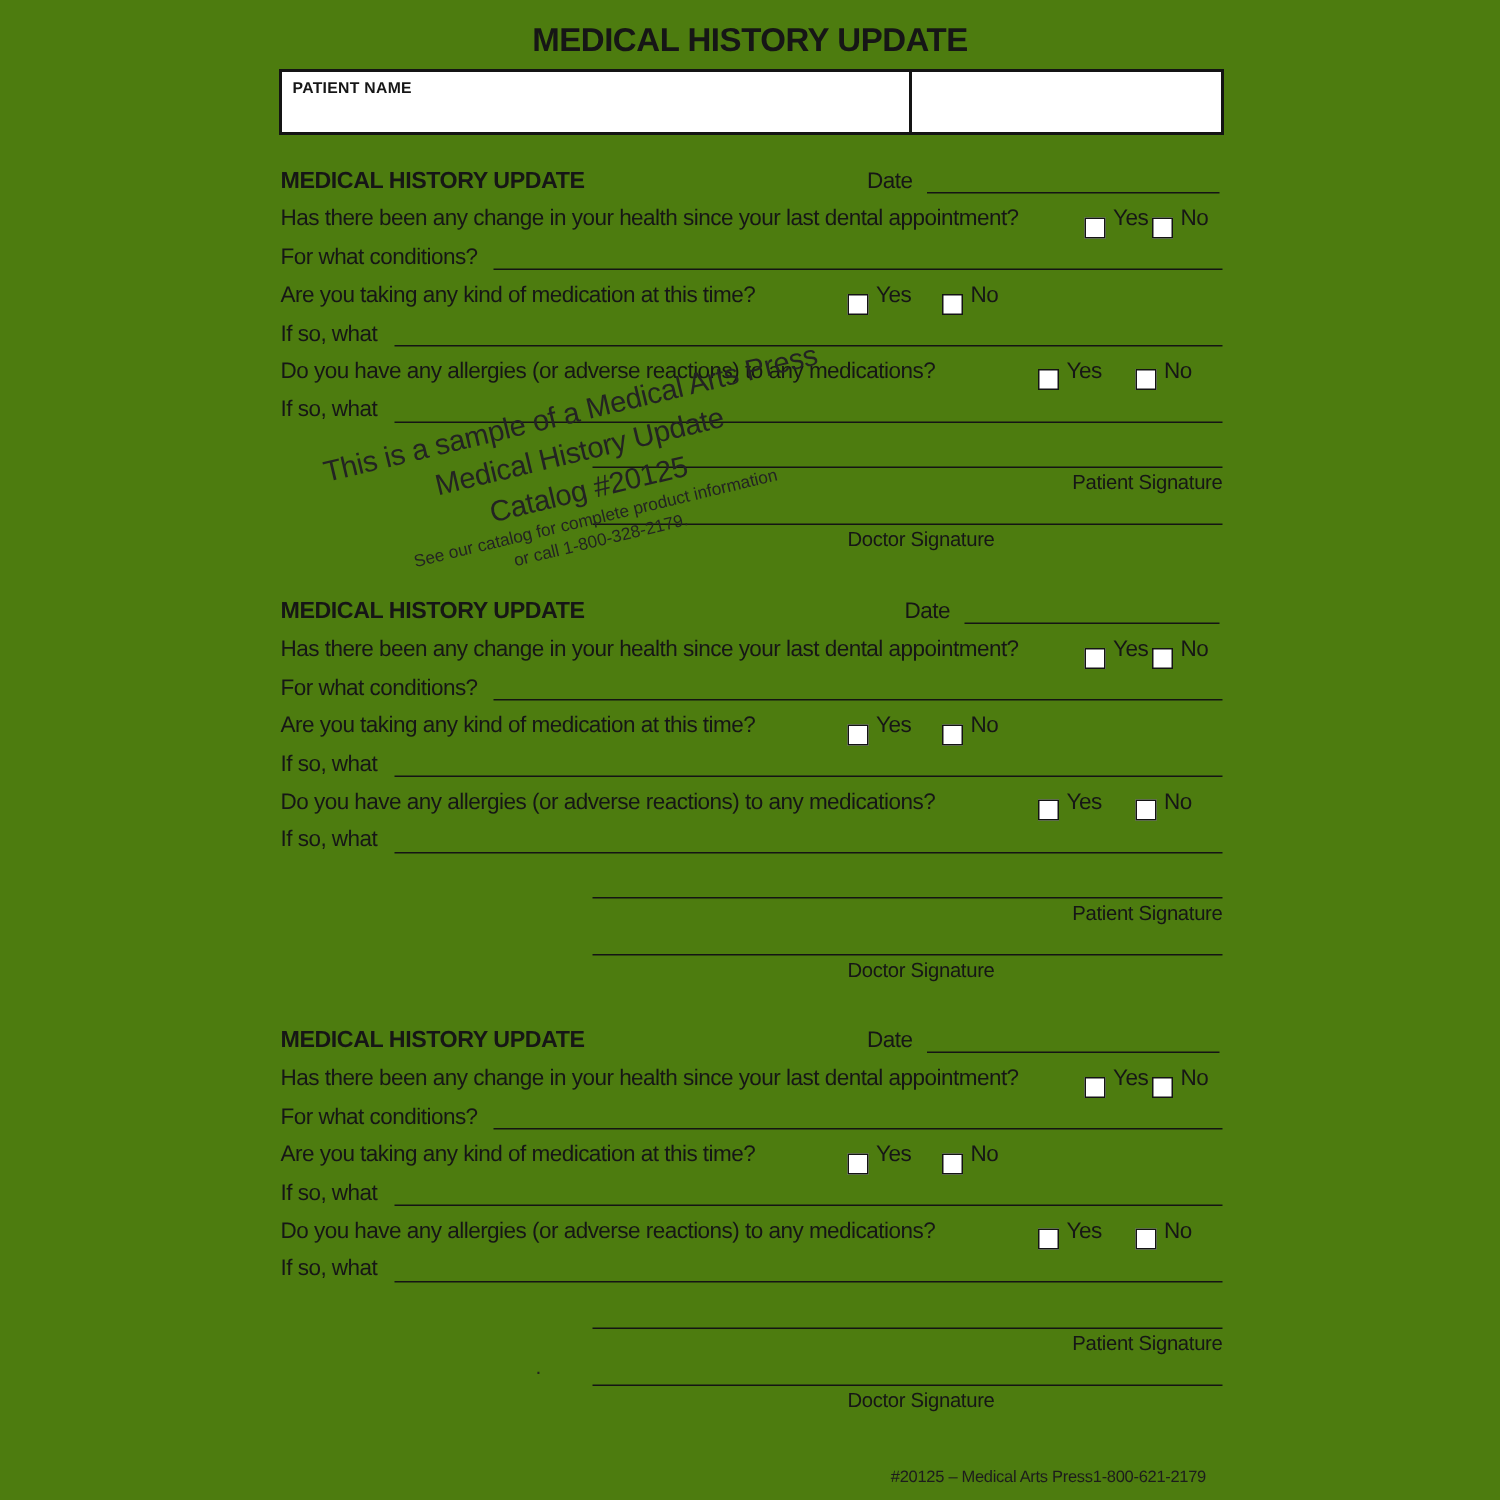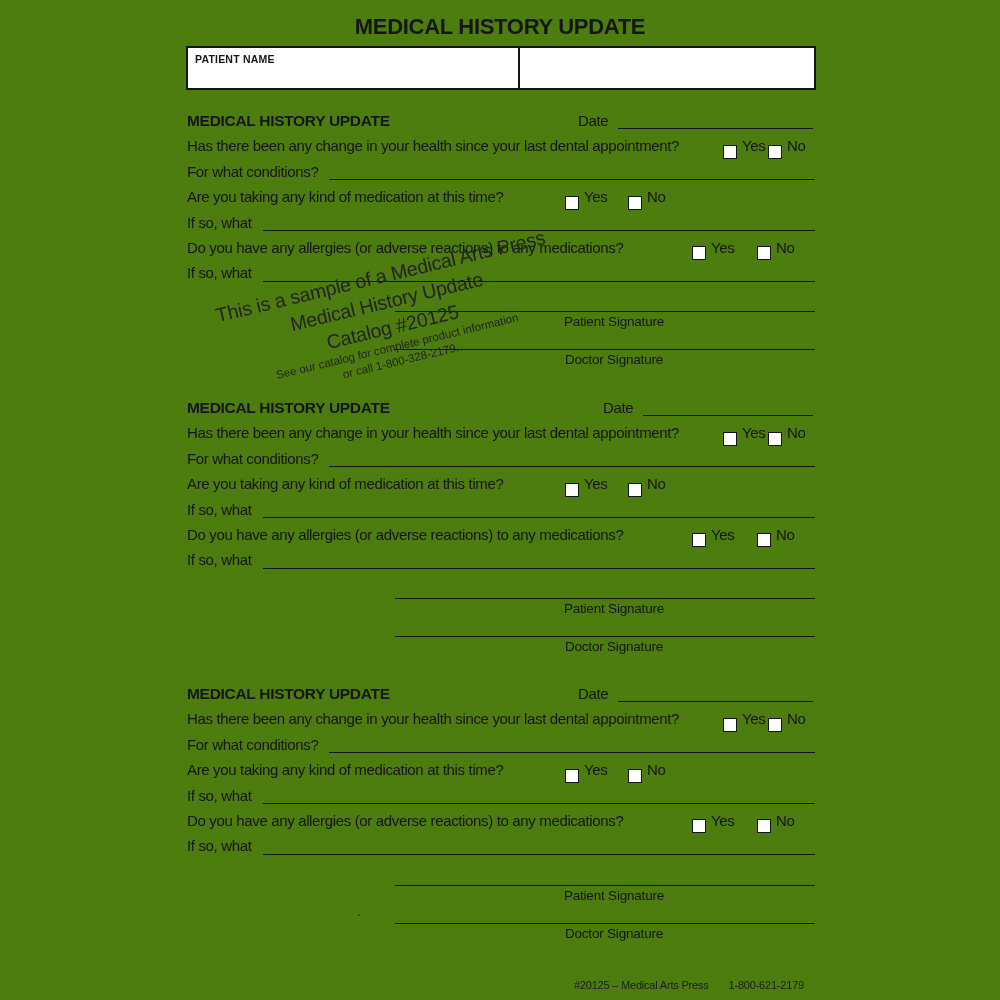--- a/index.html
+++ b/index.html
@@ -15,54 +15,54 @@
   .page-title{
     position:absolute;left:0;top:14px;width:1000px;
     text-align:center;font-size:22px;font-weight:bold;letter-spacing:-0.3px;
   }
   
   .patient-box{
     position:absolute;left:186px;top:46px;width:626px;height:40px;
     border:2px solid #141414;display:flex;background:#fff;
   }
   .pb-cell{font-size:10.5px;font-weight:bold;letter-spacing:0.2px;padding:5px 0 0 7px;box-sizing:border-box;}
-  .pb-name{width:332px;border-right:2px solid #141414;}
+  .pb-name{width:420px;border-right:2px solid #141414;}
   .pb-tel{flex:1;}
   
   .section{position:absolute;left:187px;width:628px;font-size:15px;letter-spacing:-0.35px;}
   .s1{top:108px;} .s2{top:395px;} .s3{top:681px;}
   .row{position:relative;height:25.4px;line-height:25.4px;white-space:nowrap;display:flex;}
   .sec-title{font-weight:bold;font-size:15.5px;letter-spacing:-0.3px;}
   .date-group{position:absolute;left:391px;right:2px;top:0;display:flex;height:25.4px;line-height:25.4px;}
   .s2 .date-group{left:416px;}
   .date-label{margin-right:10px;}
   .fill{flex:1;border-bottom:1.7px solid #141414;margin-bottom:4px;align-self:flex-end;}
   .lbl{margin-right:11px;}
   .cb-group{position:absolute;top:0;height:25.4px;display:flex;align-items:flex-end;gap:5px;}
   .cb{width:12px;height:12px;border:1.7px solid #141414;background:#fff;flex:none;}
   .cb-q1-yes{left:536px;} .cb-q1-no{left:581px;}
   .cb-q2-yes{left:378px;} .cb-q2-no{left:441px;}
   .cb-q3-yes{left:505px;} .cb-q3-no{left:570px;}
   
   .sig{position:absolute;left:208px;width:420px;border-top:1.8px solid #141414;
        text-align:center;font-size:13.5px;letter-spacing:-0.2px;padding:2px 0 0 18px;box-sizing:border-box;}
-  .sig-patient{top:203px;} .sig-doctor{top:241px;}
+  .sig-patient{top:203px;text-align:right;} .sig-doctor{top:241px;}
   .s3 .sig-patient{top:204px;} .s3 .sig-doctor{top:242px;}
   
   .watermark{
     position:absolute;left:185px;top:262px;width:410px;
     transform:rotate(-13.5deg);transform-origin:center center;
     text-align:center;color:#232323;pointer-events:none;
   }
   .wm-big{font-size:19.5px;line-height:26px;letter-spacing:-0.2px;}
   .wm-small{font-size:11.5px;line-height:15px;}
   
   .footer{
     position:absolute;right:196px;bottom:9px;font-size:11px;letter-spacing:-0.2px;
-    display:flex;gap:20px;color:#1c1c1c;
+    display:flex;color:#1c1c1c;
   }
   .scan-dot{position:absolute;left:357px;top:903px;font-size:14px;color:#222;}
 </style>
 </head>
 <body>
 
 <div class="sheet">
 
   <div class="page-title">MEDICAL HISTORY UPDATE</div>
 

